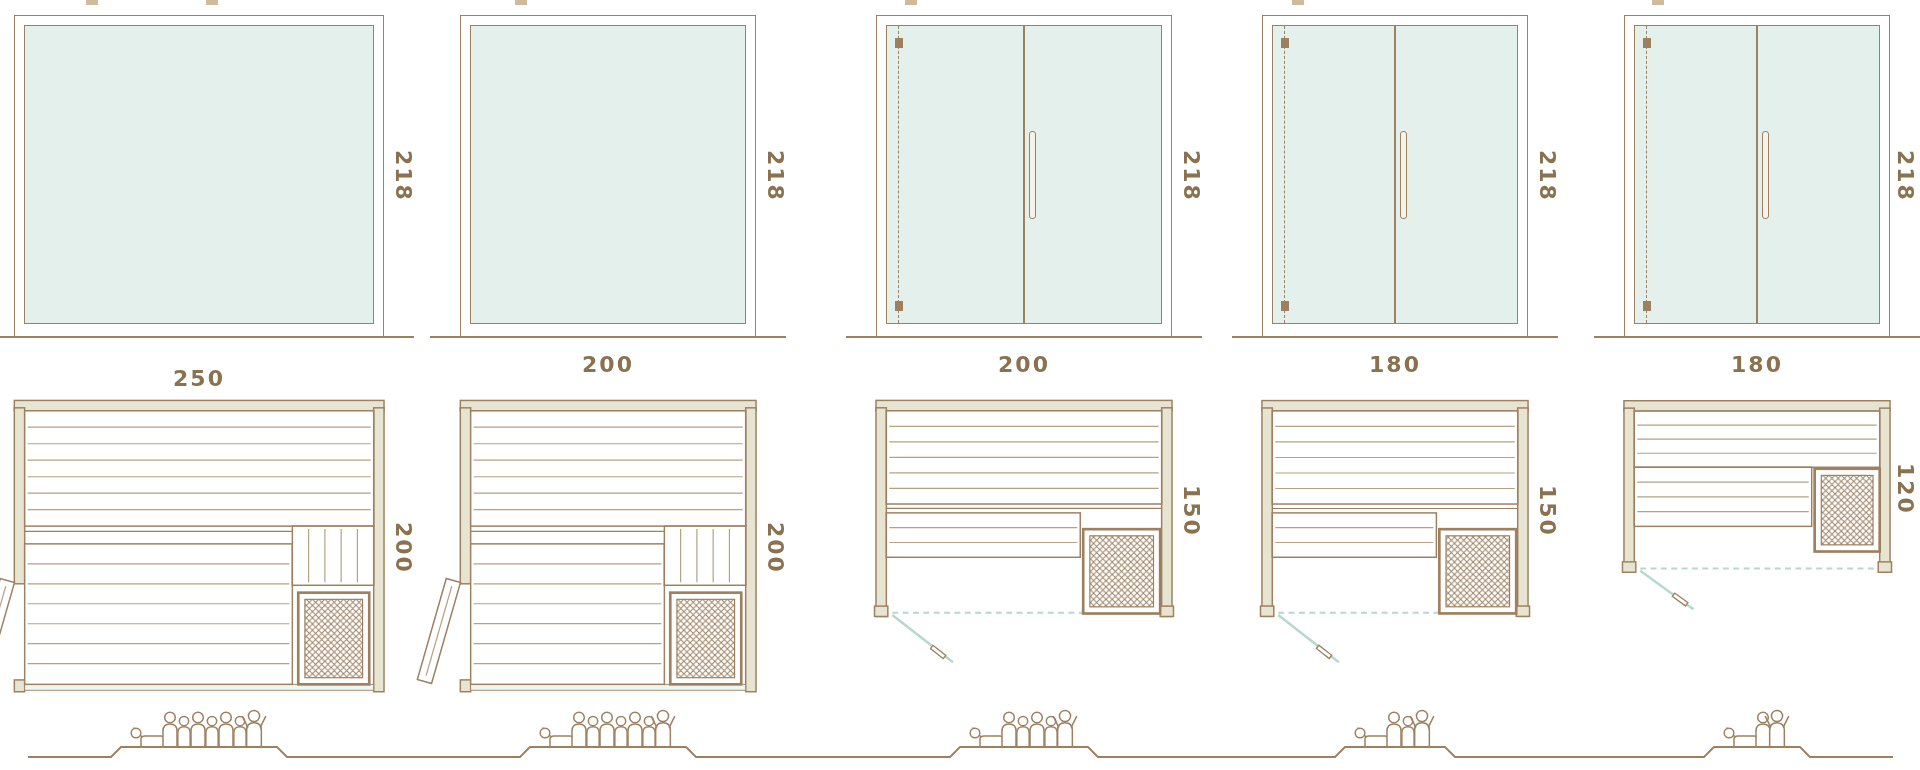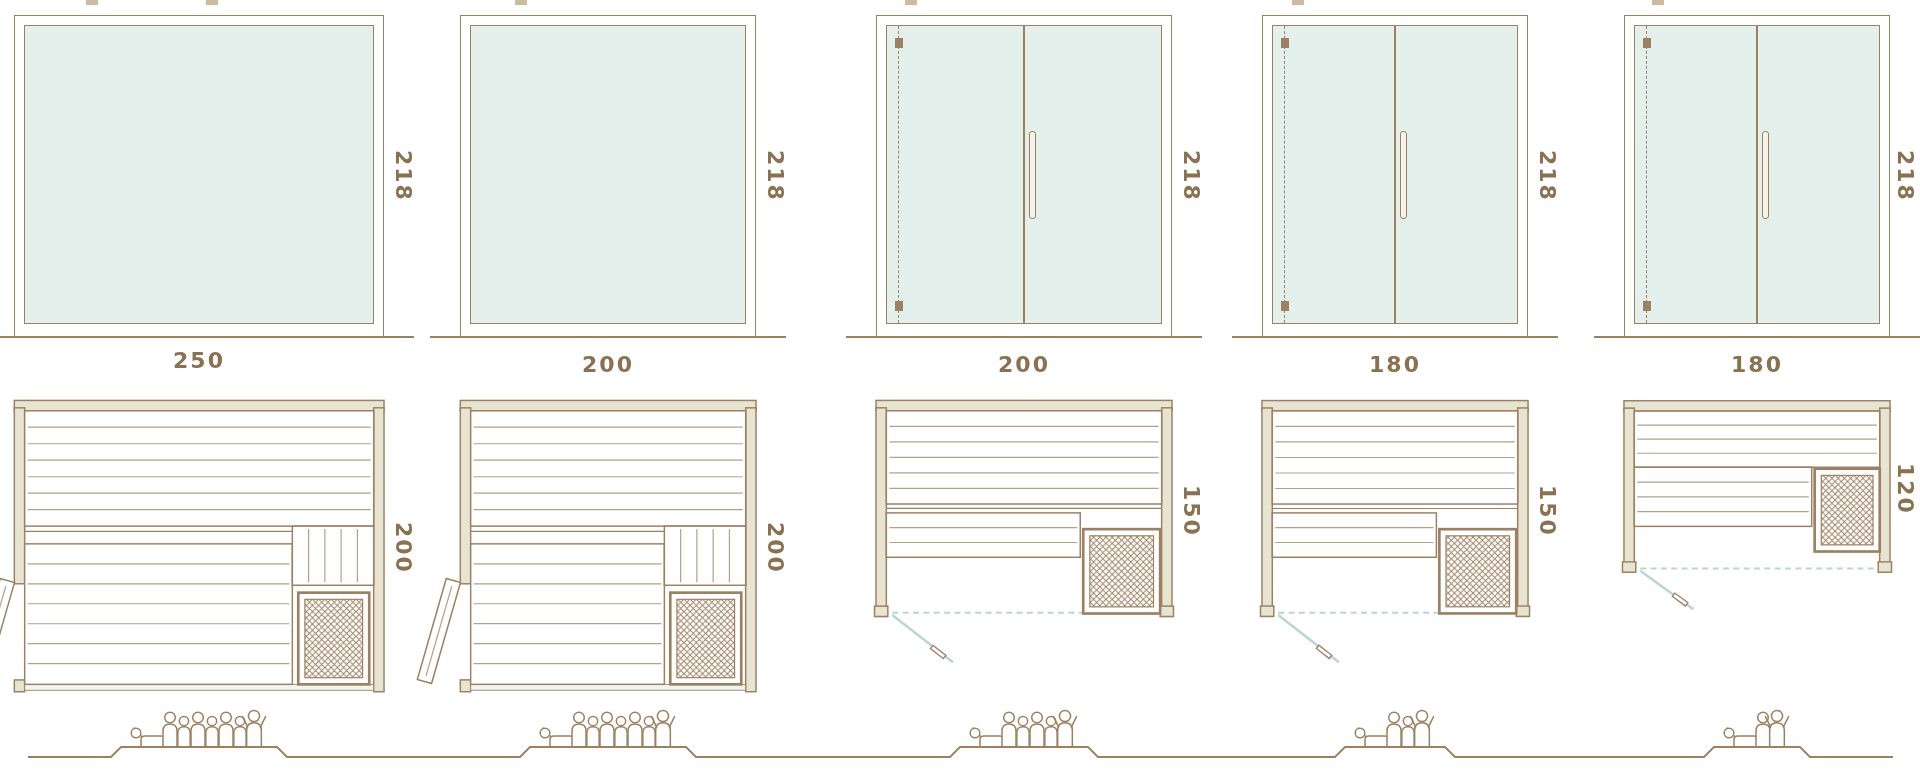--- a/index.html
+++ b/index.html
@@ -65,21 +65,21 @@
   <div class="cmark" style="left:905px"></div>
   <div class="cmark" style="left:1292px"></div>
   <div class="cmark" style="left:1652px"></div>
 
   <section>
     <div class="front" style="left:14px;width:370px">
       <div class="glass"></div>
     </div>
     <div class="gline" style="left:-16px;width:430px"></div>
     <div class="dim v" style="left:390px;top:116px">218</div>
-    <div class="dim h" style="left:119px;top:348px">250</div>
+    <div class="dim h" style="left:119px;top:366px">250</div>
 
     <svg class="plan" style="left:-33px;top:393px" width="454" height="318" viewBox="-32 -5 307 215">
       <g>
         <rect class="w" x="0" y="0" width="250" height="7"></rect>
         <rect class="w" x="243" y="5" width="7" height="192"></rect>
         <rect class="w" x="0" y="5" width="7" height="119"></rect>
         <rect class="w" x="0" y="189" width="7" height="8"></rect>
       </g>
       <rect class="fg" x="7" y="192" width="236" height="4"></rect>
       <g>

